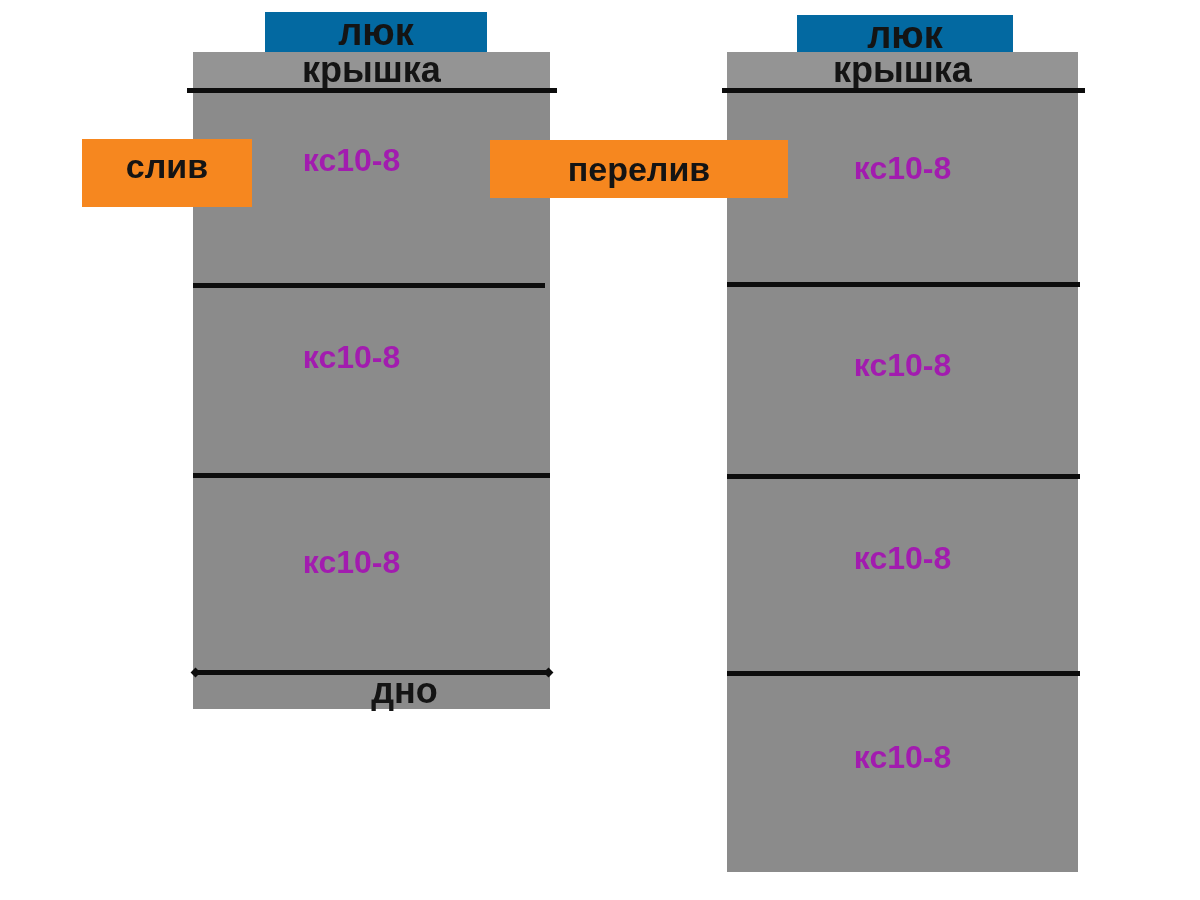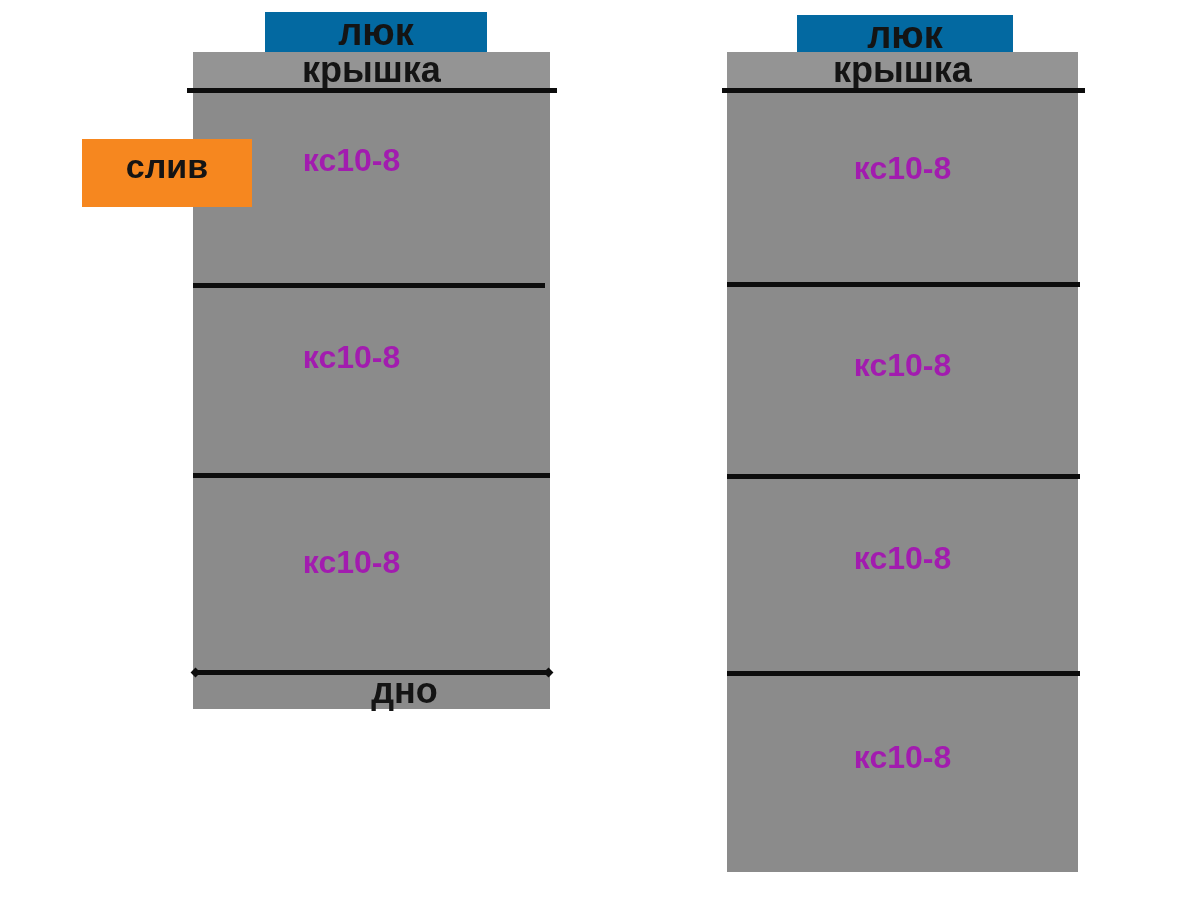--- a/index.html
+++ b/index.html
@@ -123,14 +123,15 @@
     <div class="abs ring-label" style="left:727px; top:541px; width:351px;">кс10-8</div>
     <div class="abs ring-label" style="left:727px; top:740px; width:351px;">кс10-8</div>
 
     <div class="abs joint-line" style="left:727px; top:282px; width:353px;"></div>
     <div class="abs joint-line" style="left:727px; top:474px; width:353px;"></div>
     <div class="abs joint-line" style="left:727px; top:671px; width:353px;"></div>
   </div>
 
   <div class="abs pipe-box drain-box" style="left:82px; top:139px; width:170px; height:68px;">слив</div>
 
+  <div class="abs pipe-box overflow-box" style="left:490px; top:140px; width:298px; height:58px;">перелив</div>
 
 </div>
 
 </body></html>

